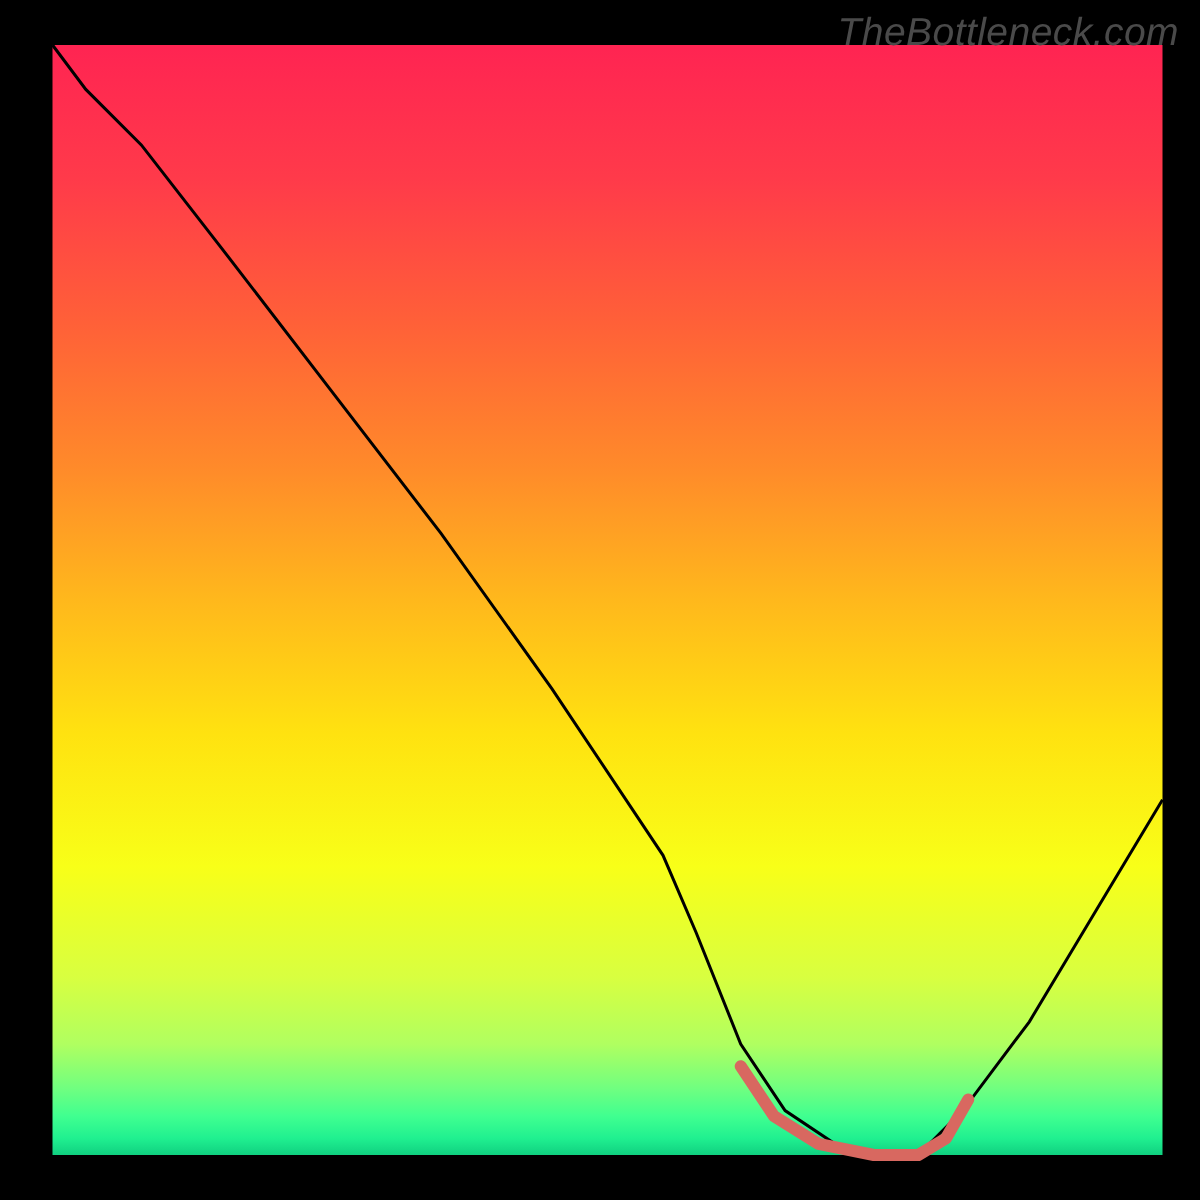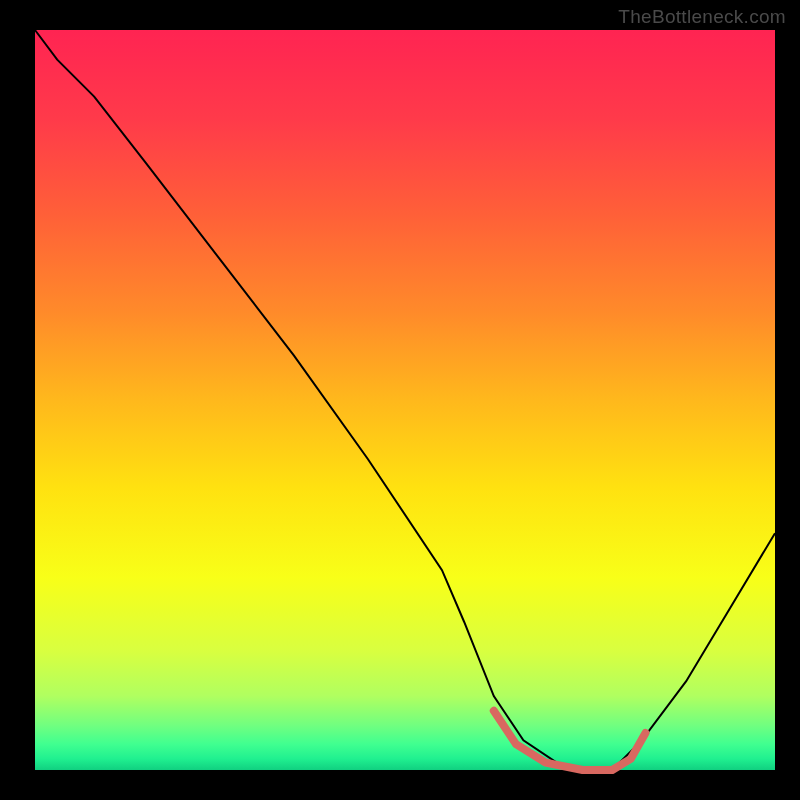--- a/index.html
+++ b/index.html
@@ -14,24 +14,25 @@
   .container {
     position: relative;
     width: 800px;
     height: 800px;
   }
   .watermark {
     position: absolute;
     top: 6px;
     right: 14px;
     color: #4a4a4a;
-    font-size: 19px;
+    font-size: 26px;
     font-weight: 500;
     letter-spacing: 0.3px;
     z-index: 100;
+    font-style: italic;
   }
   svg {
     display: block;
     position: absolute;
     top: 0;
     left: 0;
   }
 </style>
 </head>
 <body>

